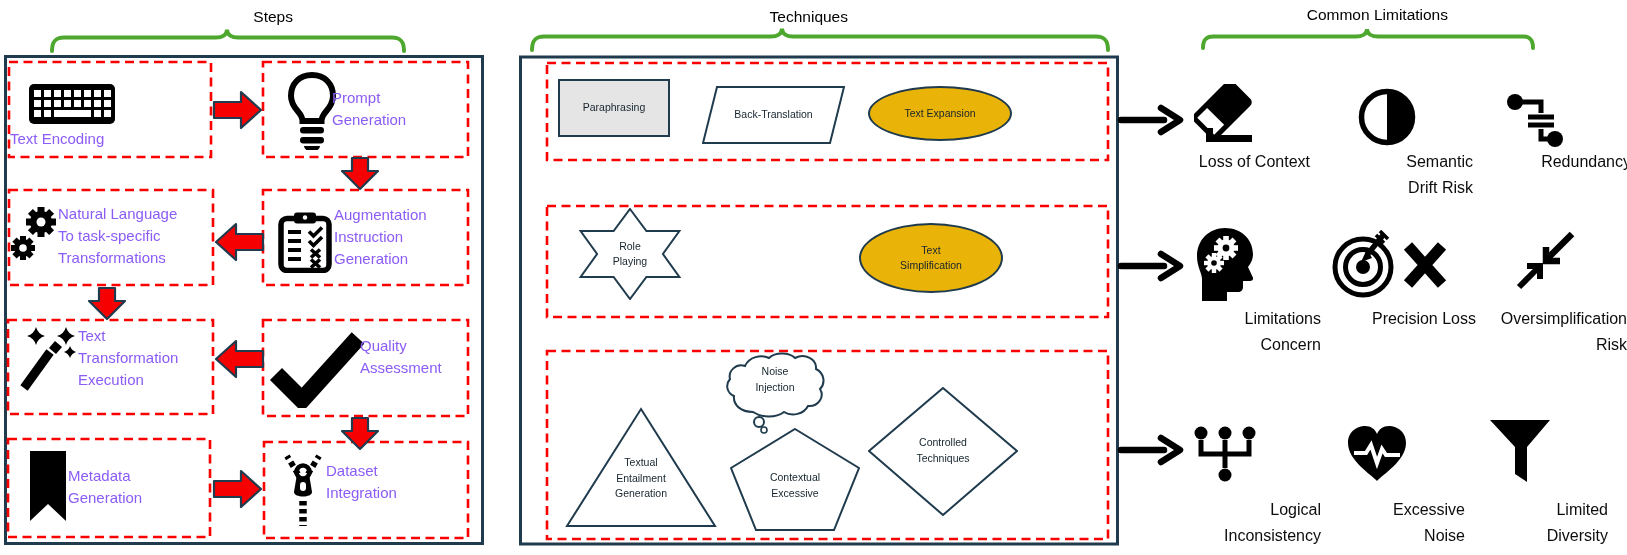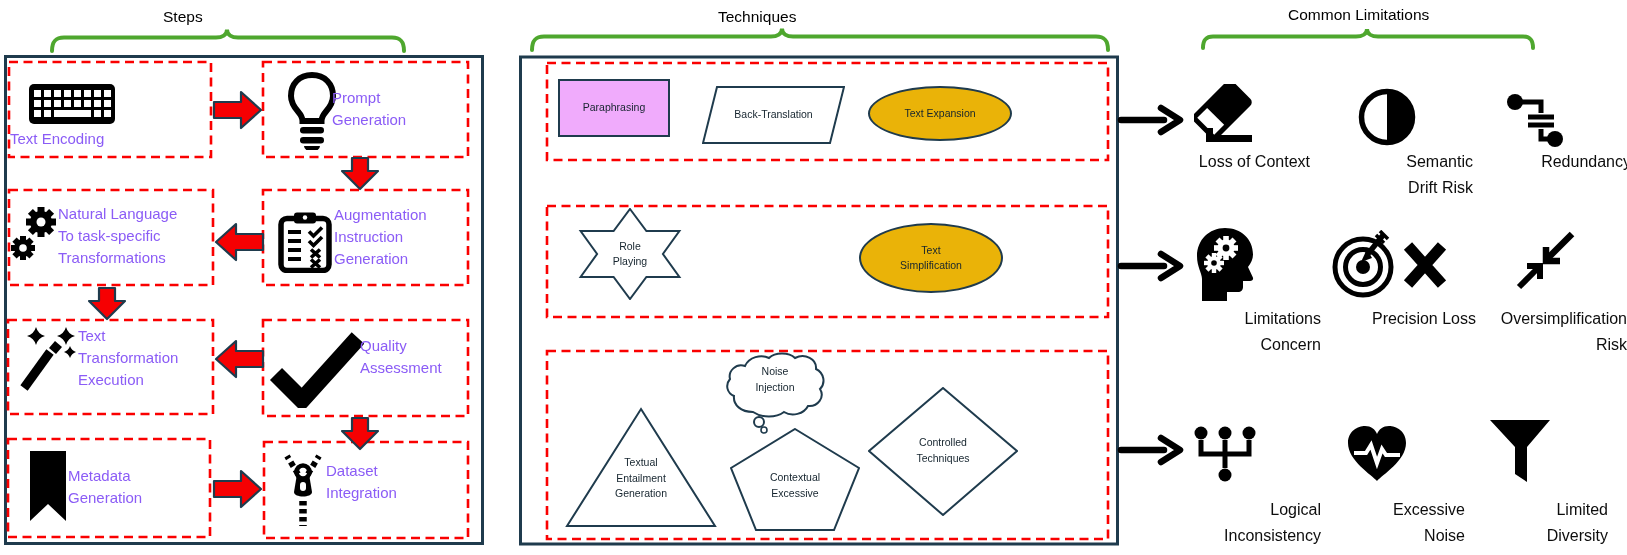--- a/index.html
+++ b/index.html
@@ -1,26 +1,26 @@
 <!DOCTYPE html>
 <html><head>
 <meta charset="utf-8">
 <style>
   html,body{margin:0;padding:0;background:#ffffff;}
   .stage{position:relative;width:1627px;height:555px;background:#ffffff;
          font-family:"Liberation Sans", sans-serif;color:#111;overflow:hidden;}
   .abs{position:absolute;}
   .pre{white-space:pre-line;}
-  .hdr{position:absolute;font-size:15.5px;color:#000;text-align:left;}
+  .hdr{position:absolute;font-size:15.5px;color:#000;text-align:right;}
   .step-label{position:absolute;font-size:15px;line-height:22px;color:#8b5cf6;}
   .lim-label{position:absolute;font-size:16px;line-height:26px;text-align:right;color:#0d0d0d;}
   .shape-label{position:absolute;font-size:10.5px;line-height:15.5px;text-align:center;color:#15242e;}
   .shape-fill{position:absolute;inset:0;display:flex;align-items:center;justify-content:center;
               font-size:10.5px;line-height:15.5px;text-align:center;color:#15242e;}
-  .rect-shape{position:absolute;border:2px solid #1f3b4d;background:#f0abfc;box-sizing:border-box;}
+  .rect-shape{position:absolute;border:2px solid #1f3b4d;background:#e5e5e5;box-sizing:border-box;}
   .ellipse-shape{position:absolute;border:2px solid #1f3b4d;border-radius:50%;background:#eab308;box-sizing:border-box;}
   svg{display:block;}
 </style>
 </head>
 <body>
 
 <div class="stage">
 
   <svg class="abs" style="left:0;top:0" width="1627" height="555" viewBox="0 0 1627 555">
 

